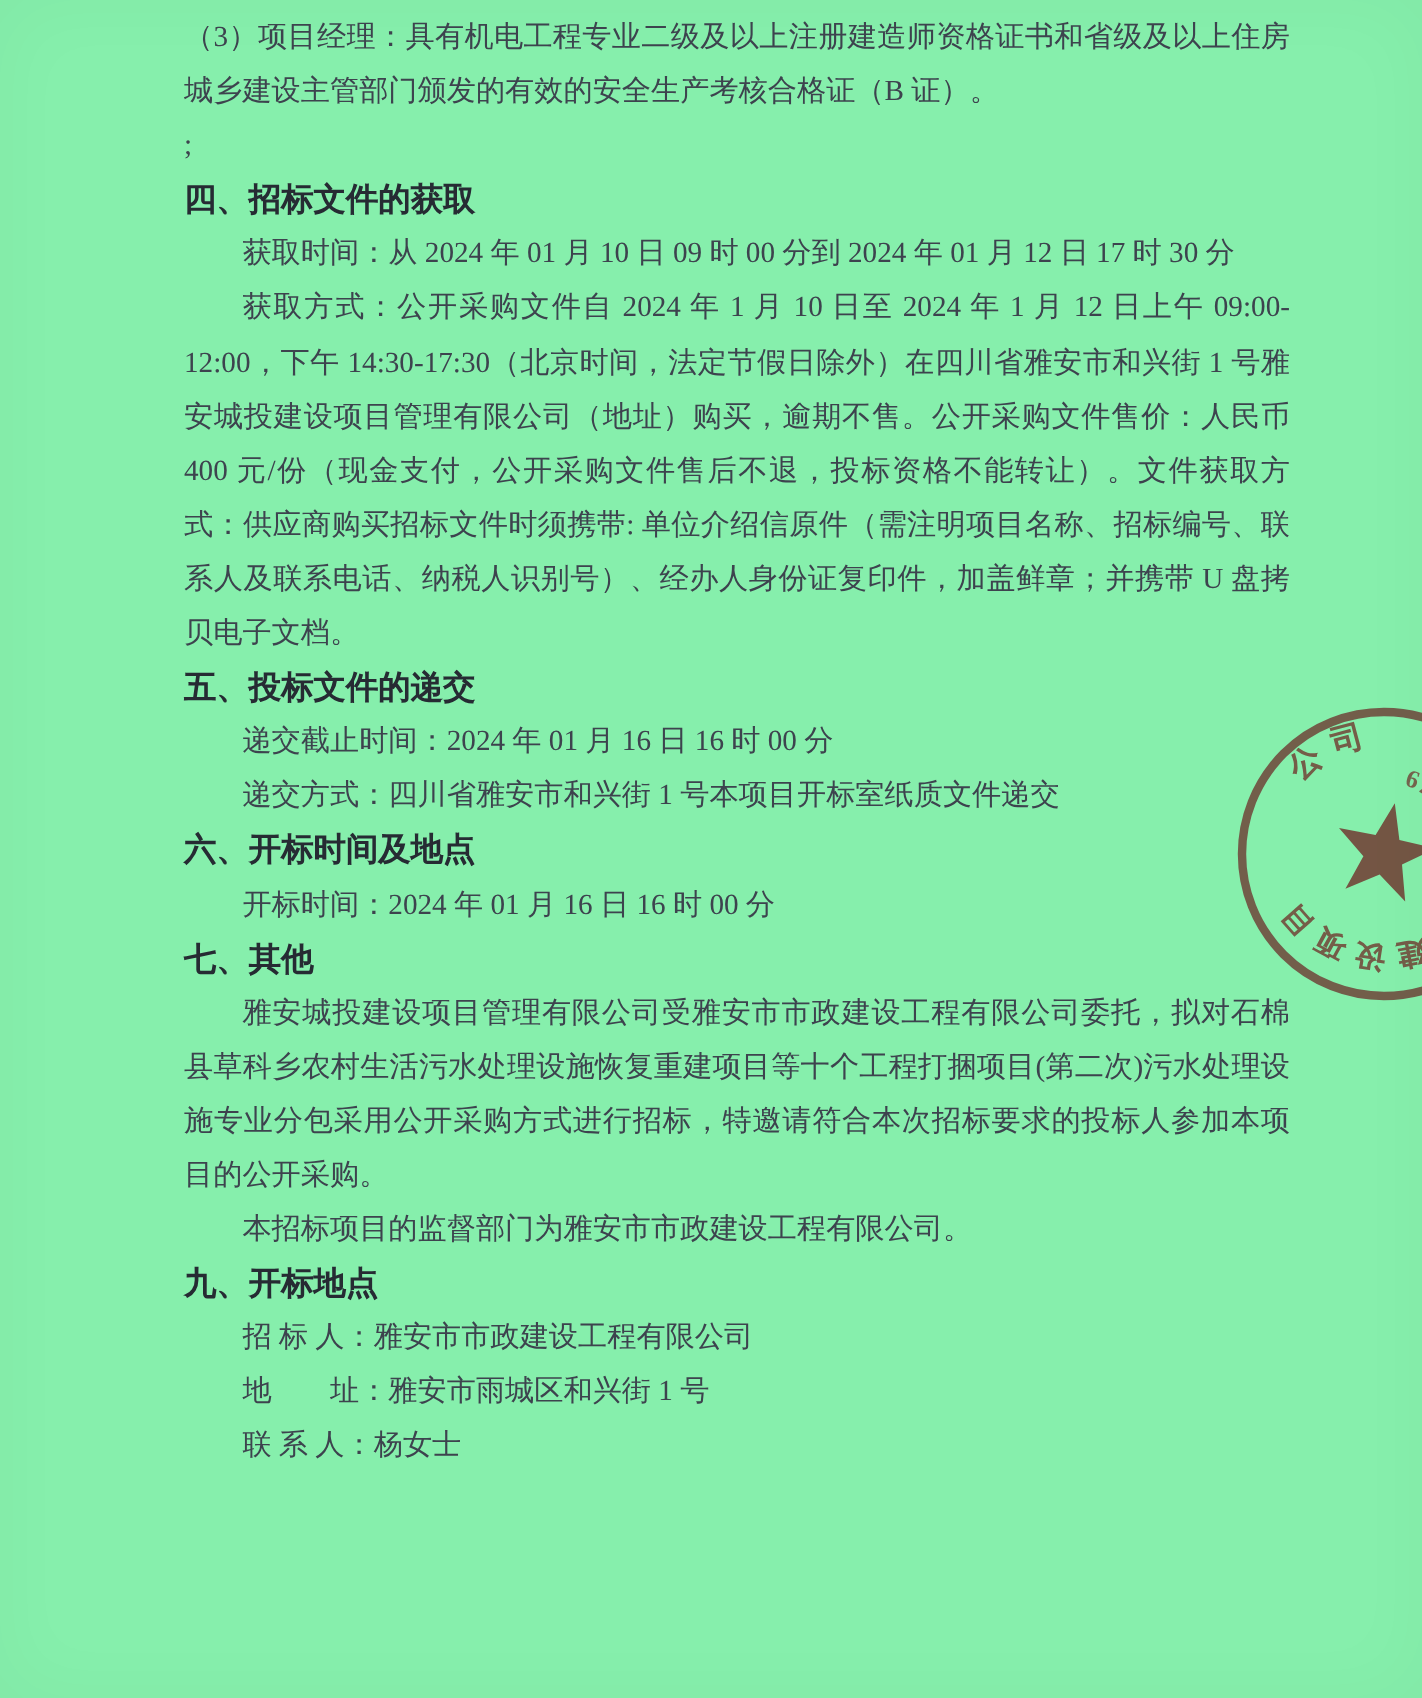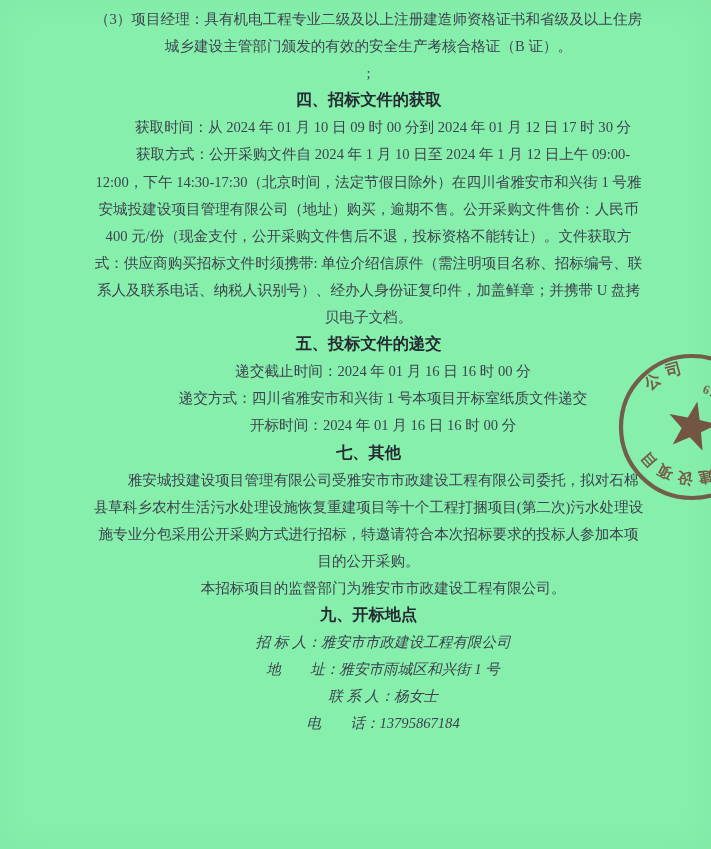--- a/index.html
+++ b/index.html
@@ -10,28 +10,28 @@
     overflow:hidden;
     font-family:"Liberation Serif","DejaVu Serif",serif;
     color:#3d434e;
     box-shadow:inset 0 0 40px rgba(0,0,0,0.03);
   }
   .doc {
     position:absolute; left:92px; top:6px; width:553px;
     font-size:14.6px; line-height:27.1px;
     text-align:justify; text-justify:inter-character;
   }
-  .doc p { margin:0;text-align:center; }
+  .doc p { margin:0; }
   .indent { text-indent:2em; }
   .sec {
     font-weight:bold; font-size:16.2px; color:#262b33;
     line-height:27.1px; text-align:left;
   }
   .em-italic { font-style:italic; }
-  .contact-row { text-indent:2em;font-style:italic; }
+  .contact-row { text-indent:2em; }
   .seal {
     position:absolute; left:607px; top:342px;
     width:170px; height:170px;
     opacity:0.93; mix-blend-mode:multiply;
     pointer-events:none;
   }
   .seal text { font-family:"Liberation Serif","DejaVu Serif",serif; font-weight:bold; }
 </style>
 </head>
 <body>
@@ -43,32 +43,32 @@
     <p>;</p>
 
     <p class="sec">四、招标文件的获取</p>
     <p class="indent">获取时间：从 2024 年 01 月 10 日  09 时 00 分到 2024 年 01 月 12 日  17 时 30 分</p>
     <p class="indent">获取方式：公开采购文件自 2024 年 1 月 10 日至 2024 年 1 月 12 日上午 09:00-12:00，下午 14:30-17:30（北京时间，法定节假日除外）在四川省雅安市和兴街 1 号雅安城投建设项目管理有限公司（地址）购买，逾期不售。公开采购文件售价：人民币 400 元/份（现金支付，公开采购文件售后不退，投标资格不能转让）。文件获取方式：供应商购买招标文件时须携带: 单位介绍信原件（需注明项目名称、招标编号、联系人及联系电话、纳税人识别号）、经办人身份证复印件，加盖鲜章；并携带 U 盘拷贝电子文档。</p>
 
     <p class="sec">五、投标文件的递交</p>
     <p class="indent">递交截止时间：2024 年 01 月 16 日  16 时 00 分</p>
     <p class="indent">递交方式：四川省雅安市和兴街 1 号本项目开标室纸质文件递交</p>
 
+    <p class="sec">六、开标时间及地点</p>
     <p class="indent">开标时间：2024 年 01 月 16 日  16 时 00 分</p>
 
     <p class="sec">七、其他</p>
     <p class="indent">雅安城投建设项目管理有限公司受雅安市市政建设工程有限公司委托，拟对石棉县草科乡农村生活污水处理设施恢复重建项目等十个工程打捆项目(第二次)污水处理设施专业分包采用公开采购方式进行招标，特邀请符合本次招标要求的投标人参加本项目的公开采购。</p>
 
     <p class="indent">本招标项目的监督部门为雅安市市政建设工程有限公司。</p>
 
     <p class="sec">九、开标地点</p>
     <p class="contact-row"><span>招 标 人：</span><span>雅安市市政建设工程有限公司</span></p>
     <p class="contact-row"><span>地　　址：</span><span>雅安市雨城区和兴街 1 号</span></p>
     <p class="contact-row"><span>联 系 人：</span><span>杨女士</span></p>
-    <p class="contact-row"><span>电　　话：</span><span>13795867184</span></p>
     <p class="contact-row"></p>
 
   </div>
 
   <svg class="seal" viewBox="0 0 170 170" xmlns="http://www.w3.org/2000/svg" aria-hidden="true">
     <defs>
       <path id="sealArcLeft" d="M 33.3 103.8 A 55 55 0 0 1 85 30" fill="none"></path>
       <path id="sealArcTopRev" d="M 129 85 A 44 44 0 0 0 41 85" fill="none"></path>
       <path id="sealArcBottomRev" d="M 132 105 A 55 55 0 0 1 38 105" fill="none"></path>
     </defs>

